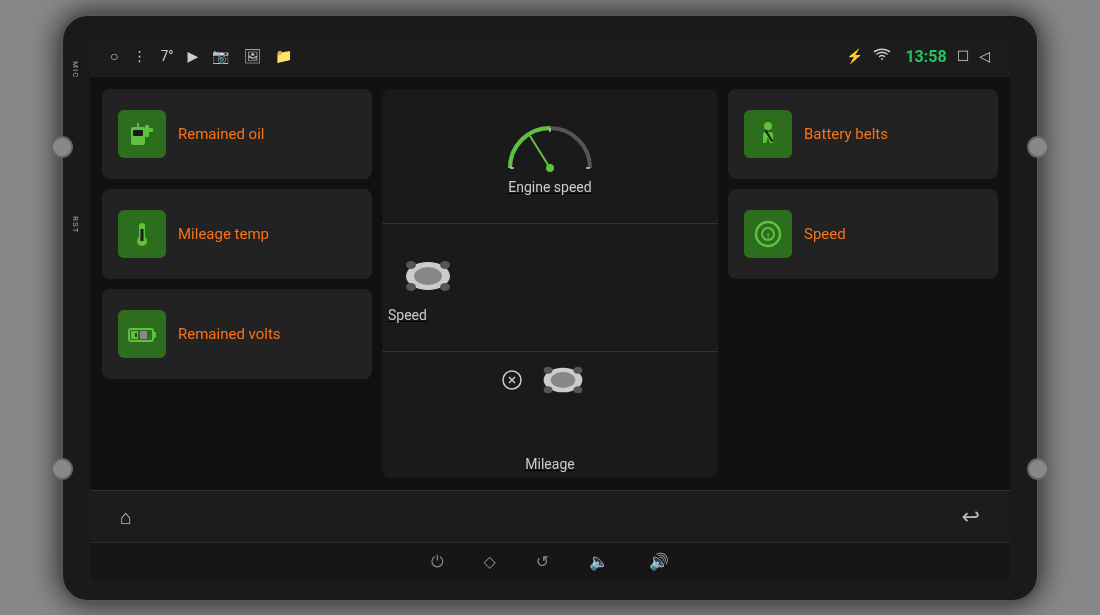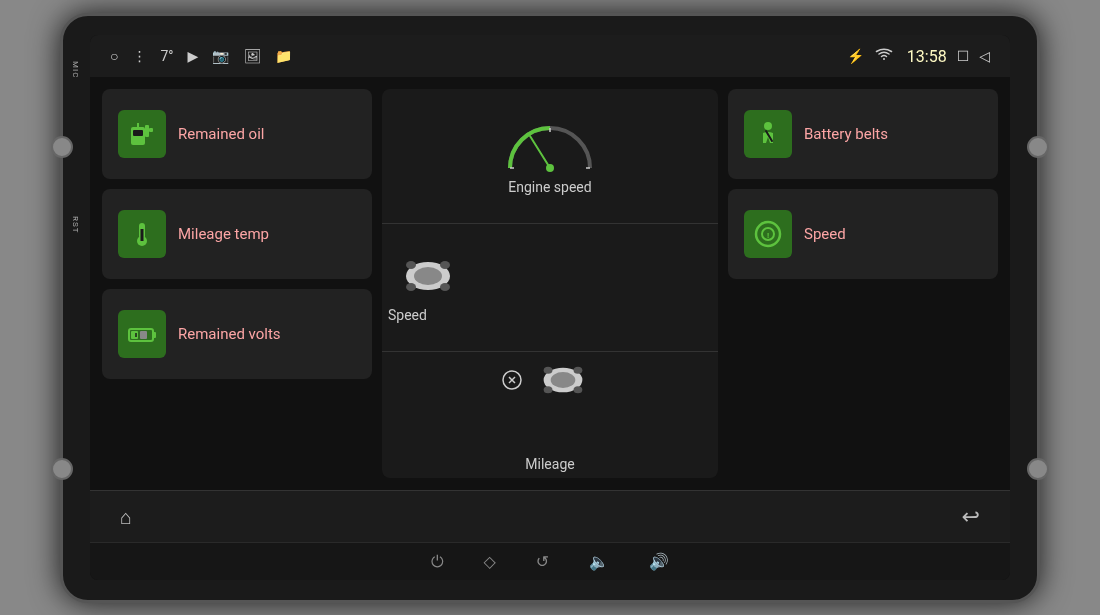--- a/index.html
+++ b/index.html
@@ -93,22 +93,22 @@
       align-items: center;
       gap: 10px;
       color: #ddd;
     }
     .status-icon {
       font-size: 14px;
       color: #ccc;
     }
     .time-display {
       font-size: 16px;
-      font-weight: normal;
-      color: #fef9c3;
+      font-weight: bold;
+      color: #22c55e;
       margin-left: 4px;
     }
     .temp-display {
       font-size: 14px;
       color: #ccc;
     }
 
     
     .main-content {
       flex: 1;
@@ -130,20 +130,21 @@
 
     
     .center-col {
       flex: 1;
       display: flex;
       flex-direction: column;
       gap: 0;
       background: #1a1a1a;
       border-radius: 8px;
       overflow: hidden;
+      text-decoration: underline;
     }
 
     
     .right-col {
       display: flex;
       flex-direction: column;
       gap: 10px;
       width: 270px;
       flex-shrink: 0;
     }
@@ -169,21 +170,21 @@
       align-items: center;
       justify-content: center;
       flex-shrink: 0;
     }
     .card-icon svg {
       width: 30px;
       height: 30px;
     }
 
     .card-label {
-      color: #fca5a5;
+      color: #f97316;
       font-size: 15px;
       font-weight: 400;
     }
 
     
     .center-panel-top {
       flex: 1;
       display: flex;
       flex-direction: column;
       align-items: center;

